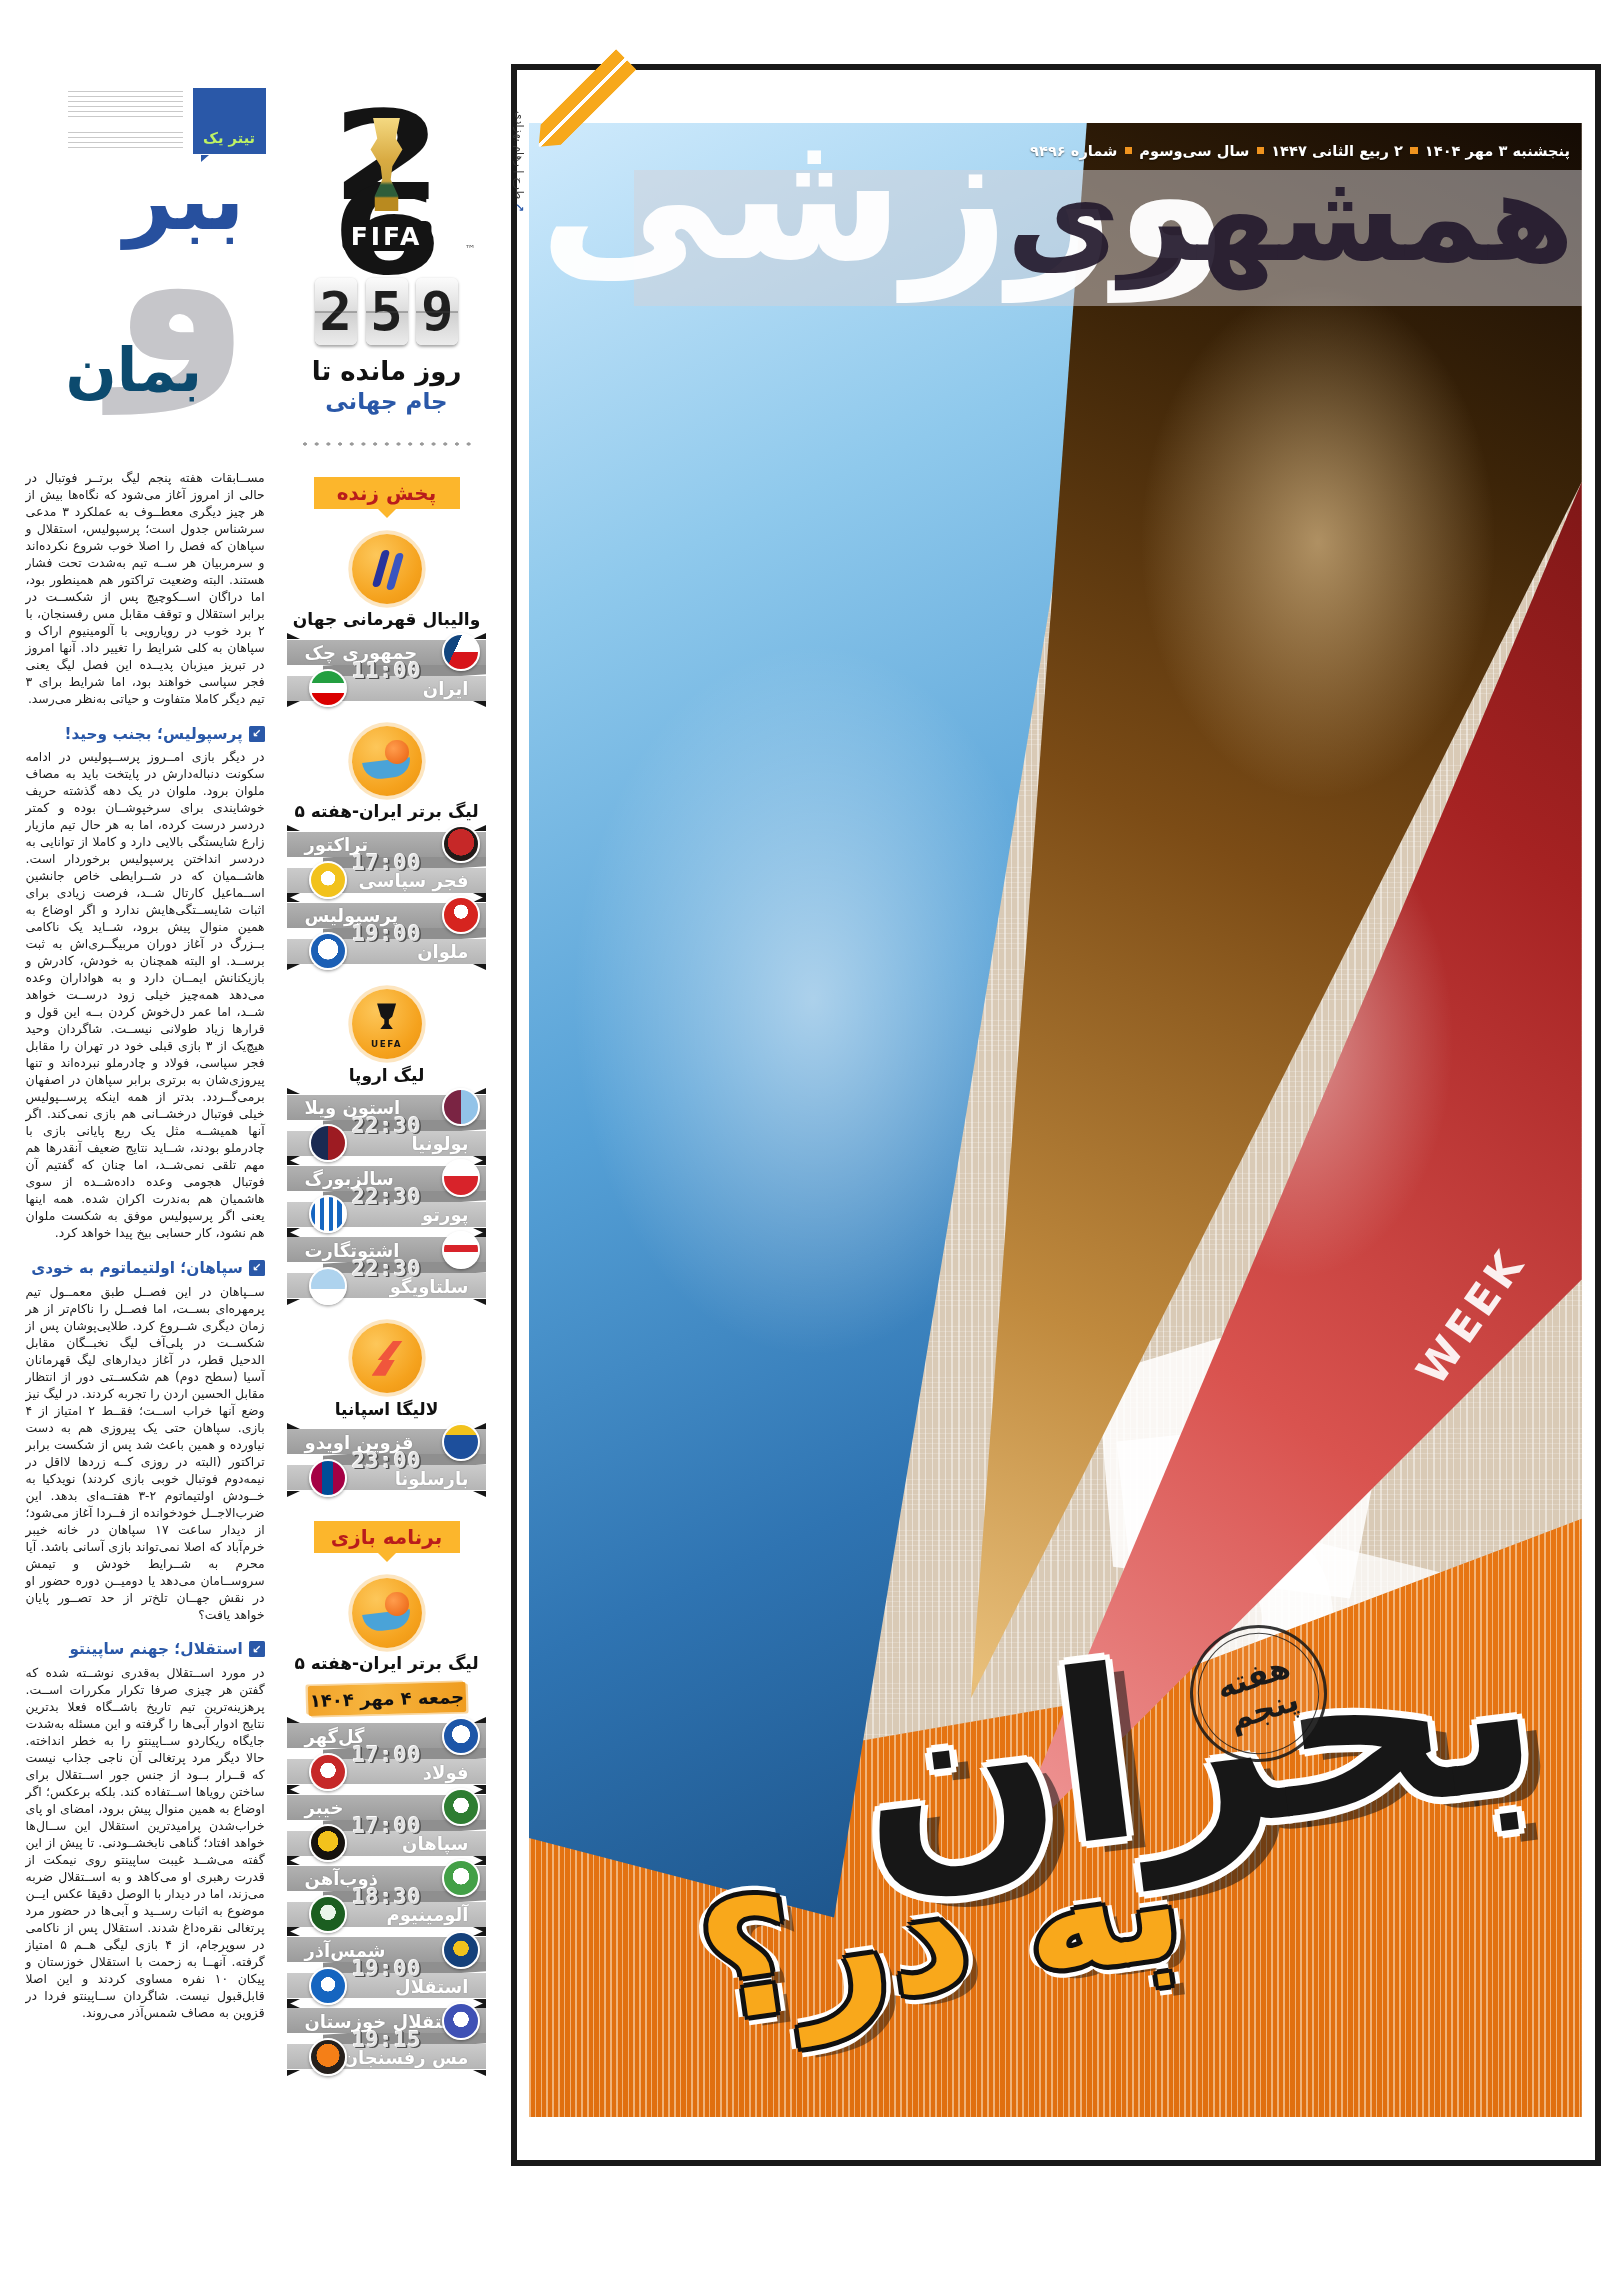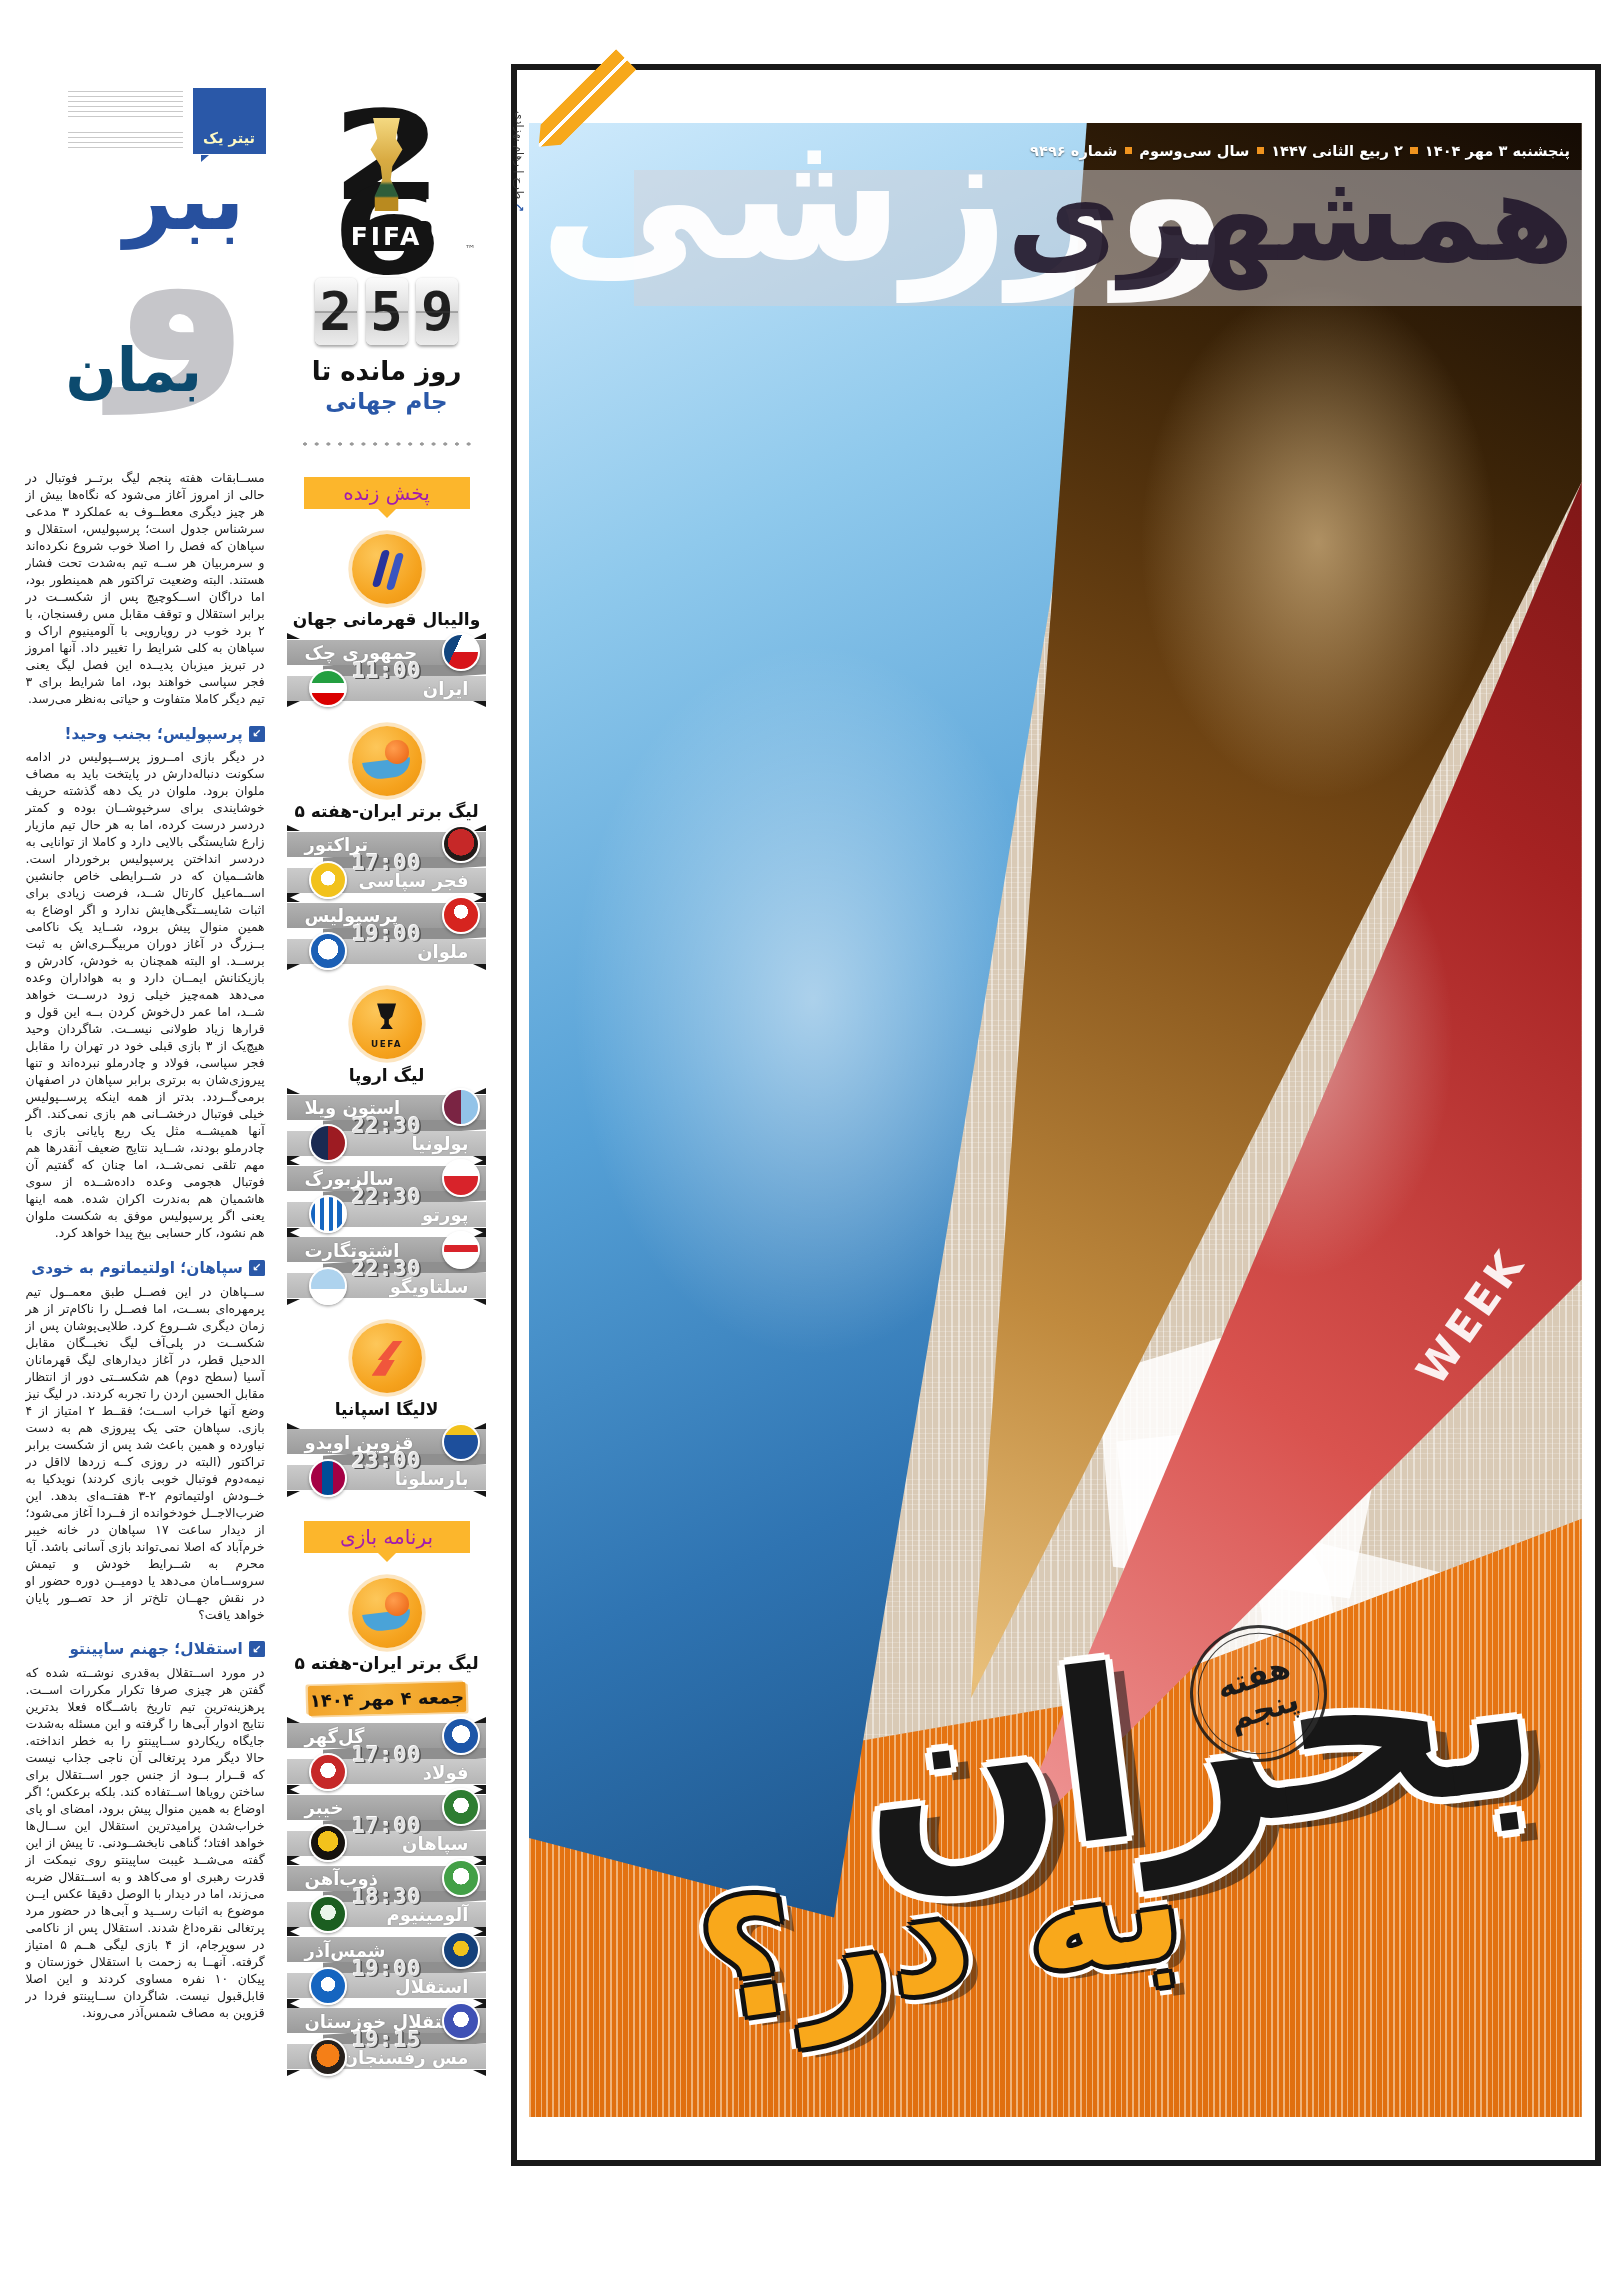--- a/index.html
+++ b/index.html
@@ -2,21 +2,21 @@
 <html lang="fa" style="font-size:11.7px"><head>
 <meta charset="utf-8">
 <style>
   html,body{margin:0;padding:0;background:#e9e9e9;}
   .page{position:relative;width:1607px;height:2295px;background:#fff;overflow:hidden;
         font-family:"DejaVu Sans",sans-serif;margin:0 auto;}
   
   .teaser{position:absolute;left:25.6px;top:84px;width:241px;height:383px;}
   .hairlines{position:absolute;left:42px;top:7.3px;width:115px;height:61px;
              background:repeating-linear-gradient(180deg,#c9c9c9 0 0.7px,transparent 0.7px 5.1px);}
-  .kicker{position:absolute;left:167px;top:4.4px;width:73px;height:66px;background:#2a58a8;color:#fef9c3;
+  .kicker{position:absolute;left:167px;top:4.4px;width:73px;height:66px;background:#2a58a8;color:#bef264;
           font-size:14.6px;font-weight:bold;display:flex;align-items:flex-end;justify-content:center;
           padding-bottom:8.8px;box-sizing:border-box;direction:rtl;}
   .kicker::after{content:"";position:absolute;left:8.8px;bottom:-7.3px;border-top:7.3px solid #2a58a8;
           border-right:8.8px solid transparent;}
   .t1{position:absolute;right:22px;top:72px;font-size:86px;font-weight:bold;color:#27509e;z-index:2;line-height:1;}
   .tconj{position:absolute;left:86px;top:88px;font-size:223px;font-weight:bold;color:#c6c6ca;z-index:1;line-height:1;}
   .t2{position:absolute;left:40px;top:256px;font-size:60px;font-weight:bold;color:#0c4a6e;z-index:2;line-height:1;}
   
   .article{position:absolute;left:25.6px;top:469px;width:239px;direction:rtl;text-align:justify;color:#1c1c1c;}
   .article p{font-size:12.4px;line-height:17px;margin:0 0 5.8px;}
@@ -36,21 +36,21 @@
   .tm{position:absolute;right:-7.3px;bottom:10.2px;font-size:11px;color:#666;}
   .flips{display:flex;gap:8.8px;justify-content:center;margin-top:11.7px;}
   .flip{width:42px;height:67px;border-radius:5.8px;background:linear-gradient(180deg,#fbfbfb,#dedede 48%,#cfcfcf 52%,#ececec);
         box-shadow:0 1.5px 2.9px rgba(0,0,0,.35);font-family:"DejaVu Sans Mono",monospace;font-size:54px;font-weight:bold;
         color:#1f1f1f;display:flex;align-items:center;justify-content:center;position:relative;}
   .flip::after{content:"";position:absolute;left:0;right:0;top:50%;height:2.2px;background:rgba(70,70,70,.35);}
   .lbl-days{text-align:center;font-weight:bold;font-size:26px;color:#111;margin-top:11.7px;direction:rtl;}
   .lbl-wc{text-align:center;font-weight:bold;font-size:23px;color:#2a58a8;margin-top:1.5px;direction:rtl;}
   .dots{height:4.4px;margin:28px 11.7px 0;background-image:radial-gradient(circle,#9a9a9a 1.6px,transparent 2px);
         background-size:11.7px 4.4px;background-repeat:repeat-x;background-position:center;}
-  .ybadge{width:166px;margin:31px auto 19px;background:#fcb62c;color:#a21caf;font-weight:normal;font-size:20px;
+  .ybadge{width:146px;margin:31px auto 19px;background:#fcb62c;color:#b91c1c;font-weight:bold;font-size:20px;
           text-align:center;padding:3.7px 0;position:relative;direction:rtl;}
   .ybadge::after{content:"";position:absolute;left:50%;bottom:-9.5px;transform:translateX(-50%);
           border:9.5px solid transparent;border-top-color:#fcb62c;border-bottom:0;}
   .bsection{margin-top:25px;}
   .logo-circle{width:70px;height:70px;border-radius:50%;margin:0 auto;position:relative;
         background:radial-gradient(circle at 35% 30%,#fdc75a,#f5a21d 65%,#ea9110);
         box-shadow:0 0 0 3.7px rgba(245,162,29,.28);}
   .logo-volleyball::before{content:"";position:absolute;left:25px;top:16px;width:8px;height:37px;background:#27339b;
         transform:skewX(-16deg);border-radius:4.4px;}
   .logo-volleyball::after{content:"";position:absolute;left:39px;top:19px;width:8px;height:37px;background:#3a55c0;

